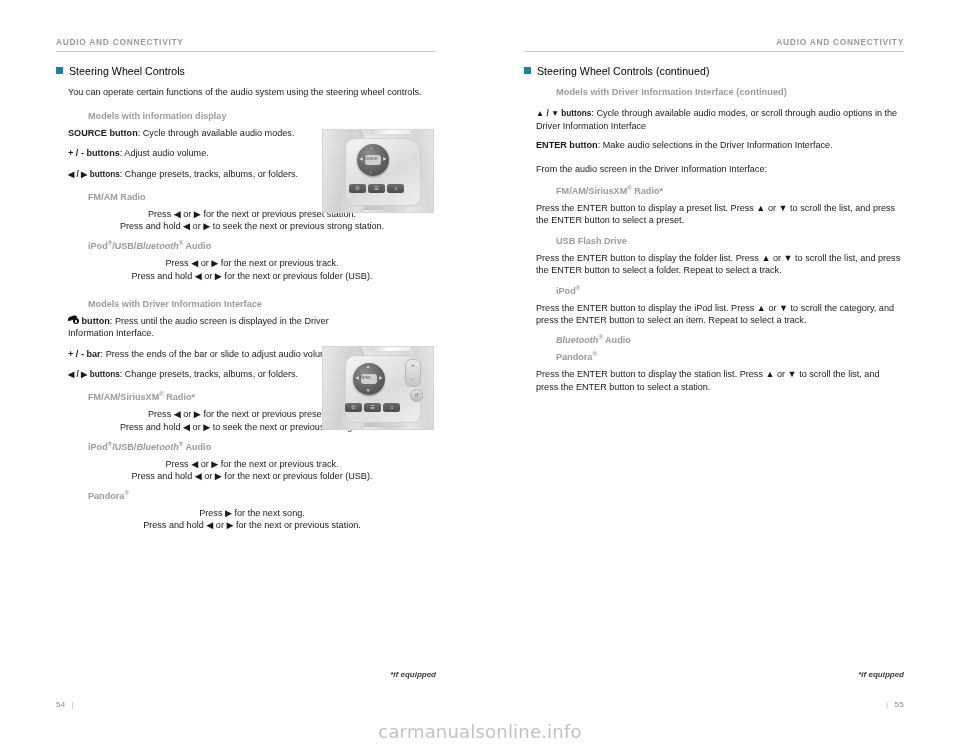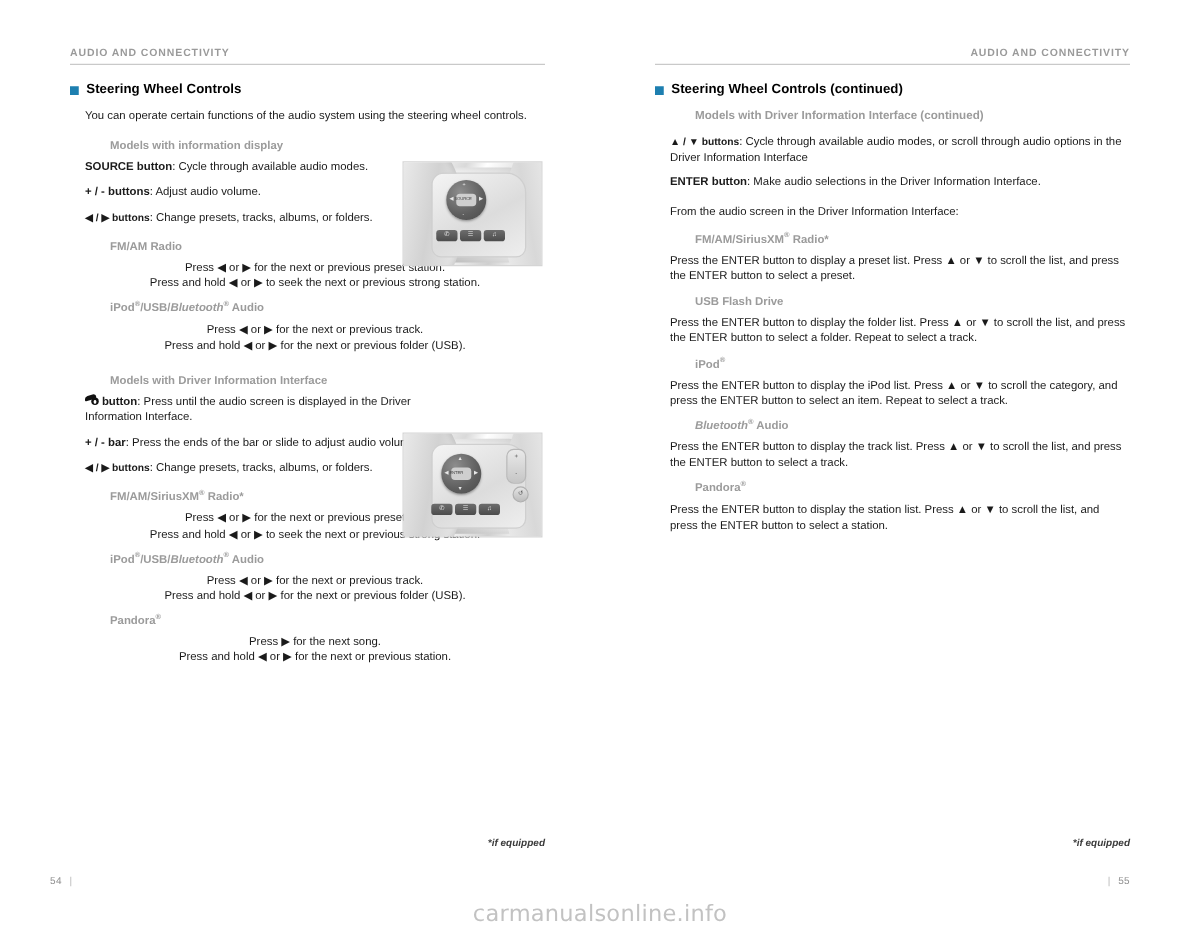--- a/index.html
+++ b/index.html
@@ -20,22 +20,22 @@
   .runhead{
     font-size:8.4px;font-weight:bold;letter-spacing:.72px;
     color:#9a9a9a;line-height:1;
     padding-bottom:5px;
   }
   .sheet.right .runhead{text-align:right;}
   .runrule{border-bottom:1px solid #c9c9c9;margin-bottom:13px;}
 
   
   .sec-title{
-    display:flex;align-items:flex-end;gap:6px;
-    font-size:10.6px;font-weight:bold;color:#000;
+    display:flex;align-items:center;gap:6px;
+    font-size:10.6px;font-weight:normal;color:#000;
     margin:0 0 9px 0;letter-spacing:.05px;
   }
   .bullet{
     width:7px;height:7px;background:#1d7fb0;flex:0 0 7px;
     position:relative;top:-1px;
   }
 
   .indent{padding-left:12px;}
 
   p{margin:0;}
@@ -166,21 +166,21 @@
     color:#3a3a3a;
     text-align:center;
   }
   .sheet.left .ifeq{right:44px;top:670px;}
   .sheet.right .ifeq{right:56px;top:670px;}
 
   .folio{
     position:absolute;bottom:41px;font-size:8px;color:#8d8d8d;
     letter-spacing:.3px;
   }
-  .sheet.left .folio{left:40px;}
+  .sheet.left .folio{left:56px;}
   .sheet.right .folio{right:56px;}
   .folio .bar{color:#b8b8b8;padding:0 6px;}
 
   .watermark{
     position:absolute;left:0;right:0;bottom:8px;text-align:center;
     font-size:18px;color:#c2c2c2;letter-spacing:.2px;
     font-family:"DejaVu Sans", sans-serif;
   }
 </style>
 </head>
@@ -337,21 +337,20 @@
       <p class="subhead">FM/AM/SiriusXM<span class="sup">®</span> Radio*</p>
       <p class="body para">Press the ENTER button to display a preset list. Press ▲ or ▼ to scroll the list, and press the ENTER button to select a preset.</p>
 
       <p class="subhead">USB Flash Drive</p>
       <p class="body para">Press the ENTER button to display the folder list. Press ▲ or ▼ to scroll the list, and press the ENTER button to select a folder. Repeat to select a track.</p>
 
       <p class="subhead">iPod<span class="sup">®</span></p>
       <p class="body para">Press the ENTER button to display the iPod list. Press ▲ or ▼ to scroll the category, and press the ENTER button to select an item. Repeat to select a track.</p>
 
       <p class="subhead"><span class="it">Bluetooth</span><span class="sup">®</span> Audio</p>
-      <p class="body para">Press the ENTER button to display the track list. Press ▲ or ▼ to scroll the list, and press the ENTER button to select a track.</p>
 
       <p class="subhead">Pandora<span class="sup">®</span></p>
       <p class="body para">Press the ENTER button to display the station list. Press ▲ or ▼ to scroll the list, and press the ENTER button to select a station.</p>
     </div>
 
     <div class="ifeq">*if equipped</div>
     <div class="folio">
       <span class="bar">|</span><span>55</span>
     </div>
   </div>

